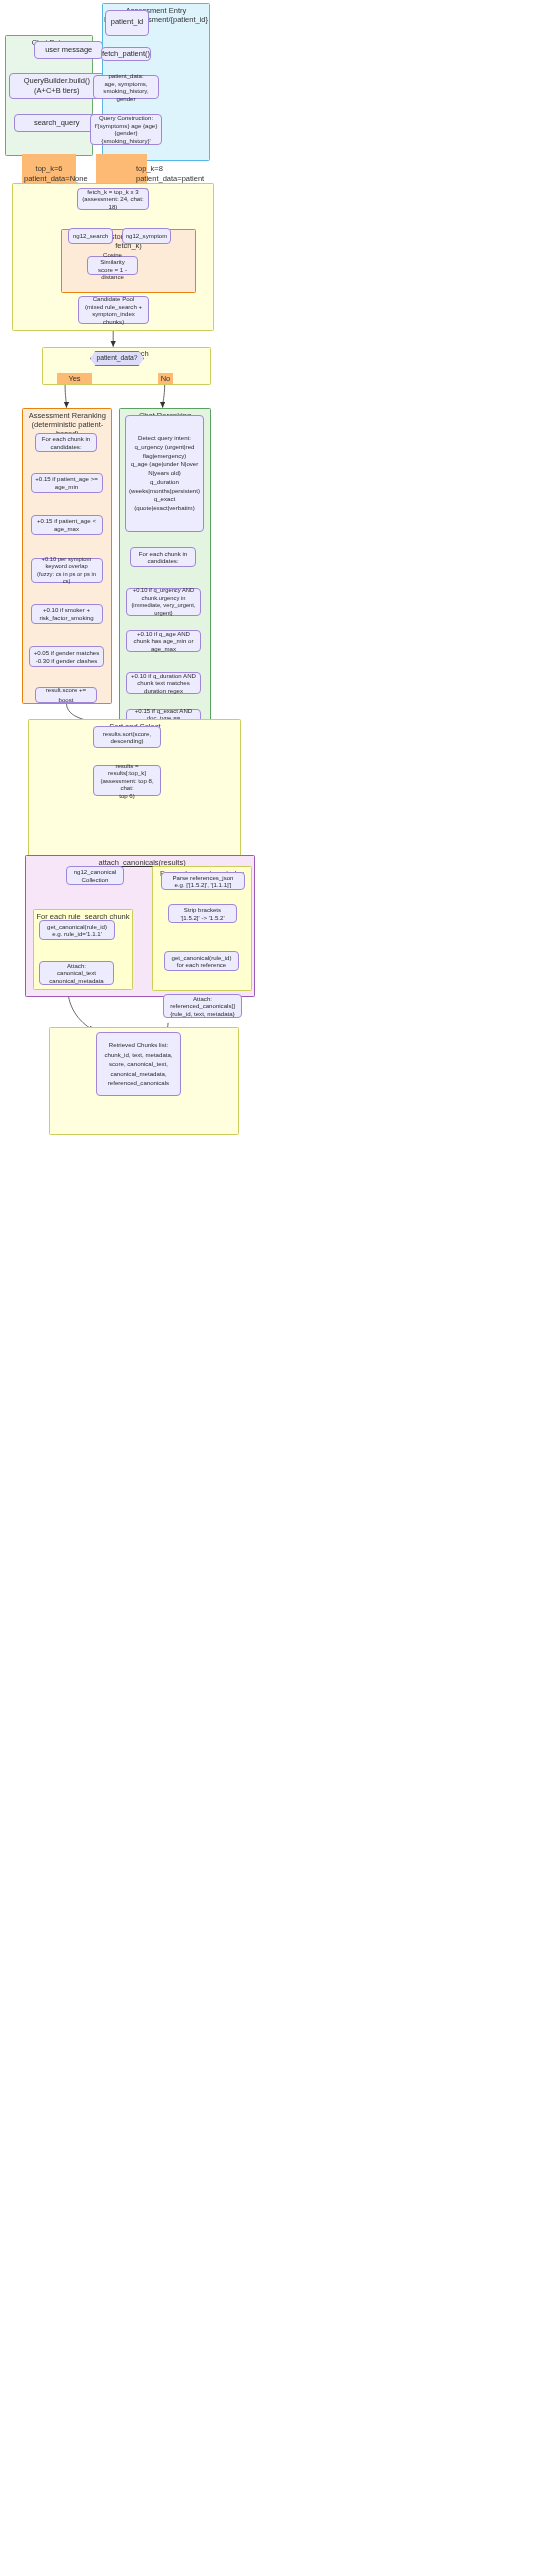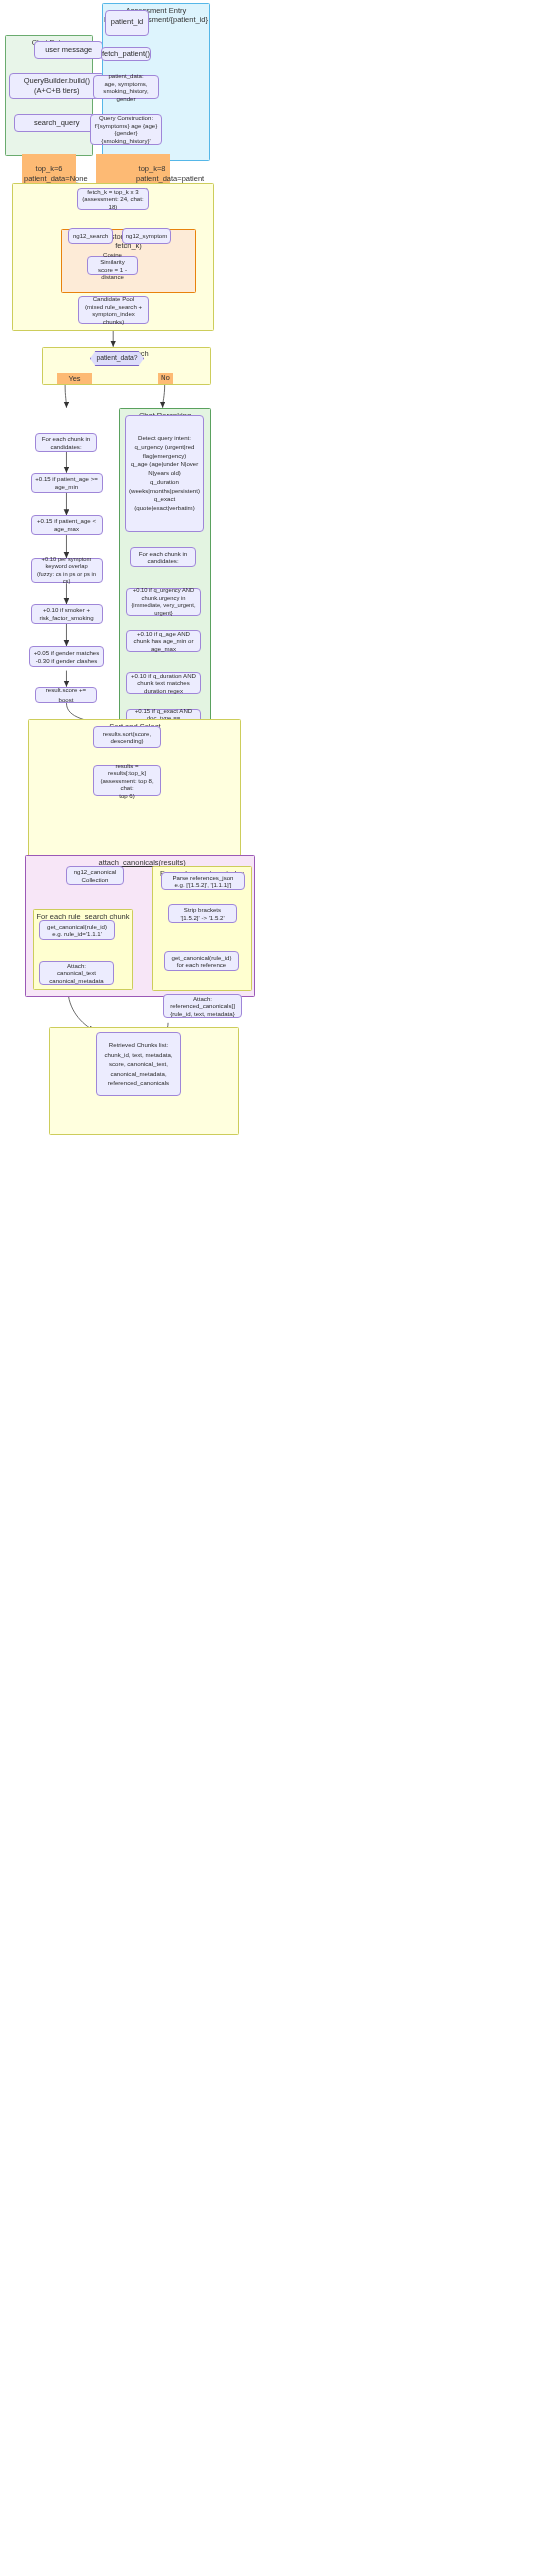--- a/index.html
+++ b/index.html
@@ -144,21 +144,21 @@
   <div class="node" style="left:90px;top:114px;width:72px;height:30.5px;white-space:pre-line;font-size:6.1px;line-height:7.5px;">
     <span>Query Construction:
 f'{symptoms} age {age}
 {gender} {smoking_history}'</span>
   </div>
 
   <div class="elabel" style="left:22px;top:154px;width:54px;white-space:pre-line;">
     <span>top_k=6
 patient_data=None</span>
   </div>
-  <div class="elabel" style="left:96px;top:154px;width:74px;white-space:pre-line;padding-left:40px;">
+  <div class="elabel" style="left:96px;top:154px;width:51px;white-space:pre-line;padding-left:40px;">
     <span>top_k=8
 patient_data=patient</span>
   </div>
 
   <div class="sg sg-yellow" style="left:12.2px;top:183px;width:202px;height:148px;">
     <div class="sg-title" style="top:2px;">retrieve(query, top_k)</div>
   </div>
   <div class="node" style="left:77px;top:188px;width:72px;height:22px;white-space:pre-line;font-size:6.1px;line-height:7.5px;">
     <span>fetch_k = top_k x 3
 (assessment: 24, chat: 18)</span>
@@ -186,24 +186,29 @@
 
   <div class="sg sg-yellow" style="left:42px;top:347px;width:169px;height:38px;">
     <div class="sg-title" style="top:1.4px;">Mode Branch</div>
   </div>
   <div class="node hex" style="left:90px;top:351px;width:54px;height:15px;font-size:6.8px;">
     <span>patient_data?</span>
   </div>
   <div class="elabel" style="left:57px;top:373px;width:35px;">
     <span>Yes</span>
   </div>
-  <div class="elabel" style="left:158px;top:373px;width:15px;font-family:Liberation Mono, monospace;">
+  <div class="elabel" style="left:158px;top:373px;width:15px;">
     <span>No</span>
   </div>
 
+  <div class="sg sg-orange-pale" style="left:22.4px;top:408px;width:90px;height:296px;">
+    <div class="sg-title" style="top:2px;">Assessment Reranking</div>
+    <div class="sg-title" style="top:11px;">(deterministic patient-</div>
+    <div class="sg-title" style="top:19.6px;">based)</div>
+  </div>
   <div class="node" style="left:35px;top:433px;width:62px;height:19px;white-space:pre-line;font-size:6.1px;line-height:7.5px;">
     <span>For each chunk in
 candidates:</span>
   </div>
   <div class="node" style="left:30.5px;top:473px;width:72px;height:19.6px;white-space:pre-line;font-size:6.1px;line-height:7.5px;">
     <span>+0.15 if patient_age &gt;=
 age_min</span>
   </div>
   <div class="node" style="left:30.5px;top:515px;width:72px;height:19.6px;white-space:pre-line;font-size:6.1px;line-height:7.5px;">
     <span>+0.15 if patient_age &lt;

